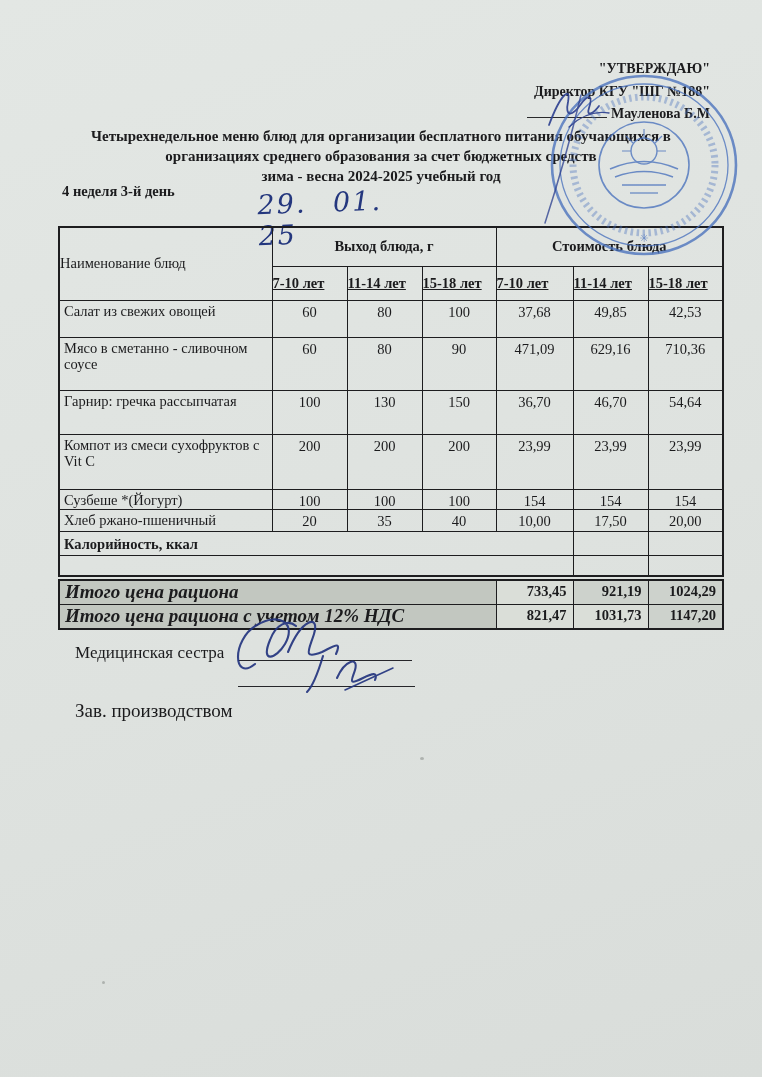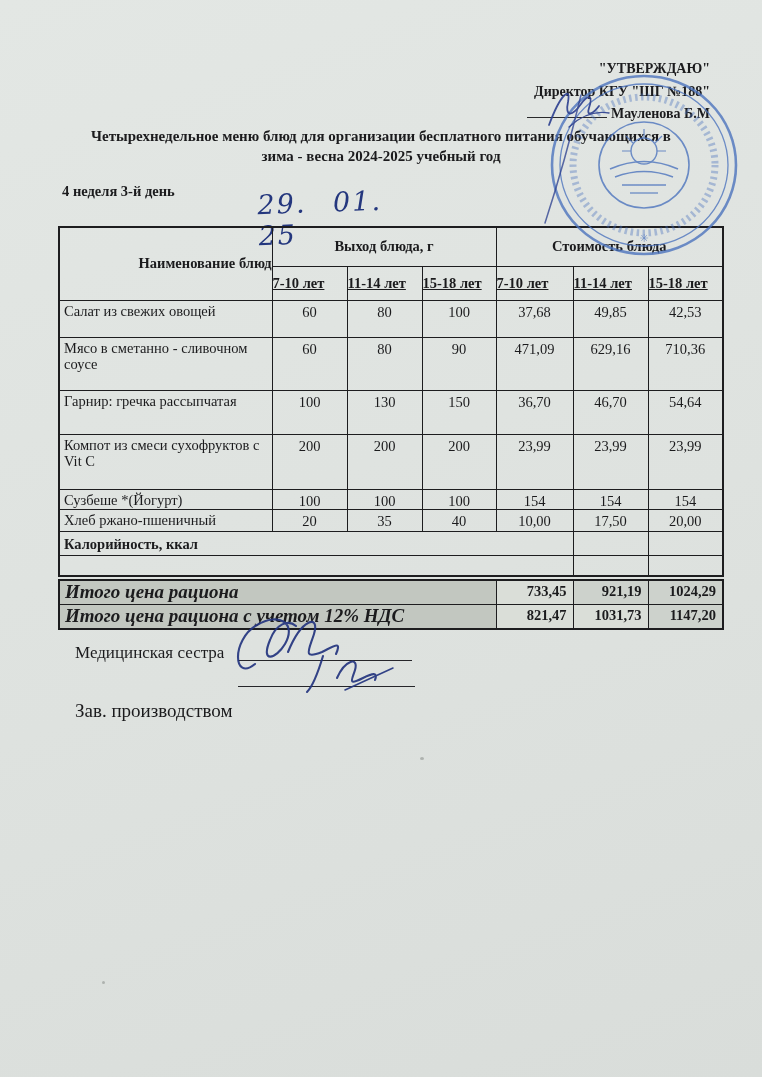--- a/index.html
+++ b/index.html
@@ -23,21 +23,21 @@
   .hand-date{
     position:absolute;top:186px;left:258px;width:180px;
     font-family:"DejaVu Serif",serif;font-style:italic;
     font-size:27px;color:#24377e;letter-spacing:2px;word-spacing:16px;
     transform:rotate(-2deg);z-index:2;
   }
   
   table{border-collapse:collapse;table-layout:fixed;}
   .menu{position:absolute;top:226px;left:58px;width:664px;font-size:14.5px;border:2.4px solid #1d1d1f;z-index:2;}
   .menu td{border:1.5px solid #1d1d1f;padding:0;vertical-align:top;line-height:1.15;}
-  .menu td.name-h{vertical-align:middle;text-align:right;font-weight:bold;}
+  .menu td.name-h{vertical-align:middle;text-align:left;font-weight:normal;}
   .menu td.grp{vertical-align:middle;text-align:center;font-weight:bold;}
   .menu td.age{vertical-align:middle;text-align:left;font-weight:bold;text-decoration:underline;}
   .menu td.name{text-align:left;padding:2px 3px 0 4px;}
   .menu td.val{text-align:center;padding-top:3px;}
   .menu td.cal{font-weight:bold;padding:2px 3px 0 4px;vertical-align:middle;}
   .totals{position:absolute;top:579px;left:58px;width:664px;font-size:14.5px;border:2.2px solid #1d1d1f;z-index:2;}
   .totals td{border:1.5px solid #1d1d1f;padding:0;vertical-align:middle;line-height:1.1;}
   .totals td.tlabel{font-weight:bold;font-style:italic;padding:1px 3px 1px 5px;font-size:19px;}
   .totals td.tval{font-weight:bold;text-align:right;padding:1px 6px 1px 2px;}
   .shadeA{background:#c2c7c0;}
@@ -85,20 +85,21 @@
   <svg class="approval-sig" viewBox="0 0 112 150">
     <g fill="none" stroke="#2c3f8f" stroke-width="1.8" stroke-linecap="round" opacity="0.9">
       <path d="M14,40 C26,8 36,1 33,17 C30,31 36,33 46,19 C54,8 58,11 54,23 C51,32 58,29 64,21"></path>
       <path d="M34,42 C49,28 62,26 74,28" stroke-width="1.4"></path>
       <path d="M46,10 C36,52 24,95 10,138" stroke-width="1.5" opacity="0.85"></path>
     </g>
   </svg>
 
   <div class="title">
     <div>Четырехнедельное меню блюд для организации бесплатного питания обучающихся в</div>
+    <div>организациях среднего образования за счет бюджетных средств</div>
     <div>зима - весна 2024-2025 учебный год</div>
   </div>
 
   <div class="week-day">4 неделя 3-й день</div>
   <div class="hand-date">29. 01. 25</div>
 
   <table class="menu">
     <colgroup>
       <col style="width:213px">
         <col style="width:75px">

